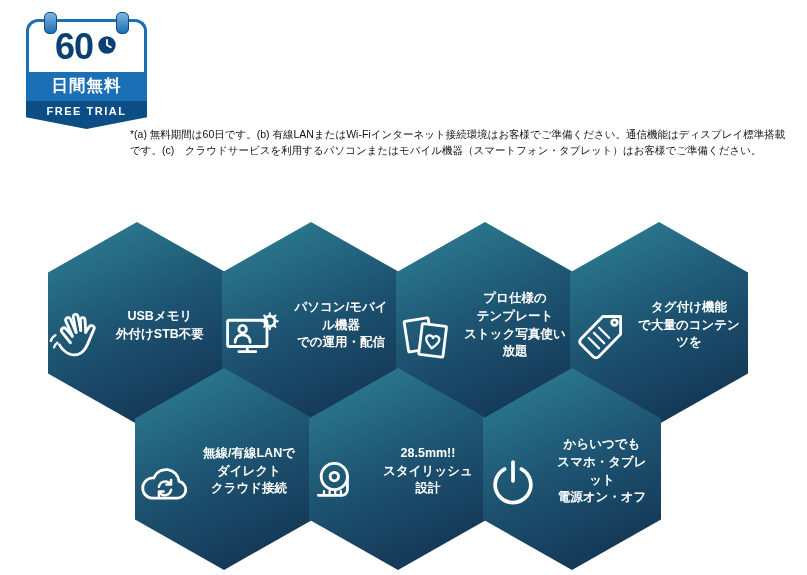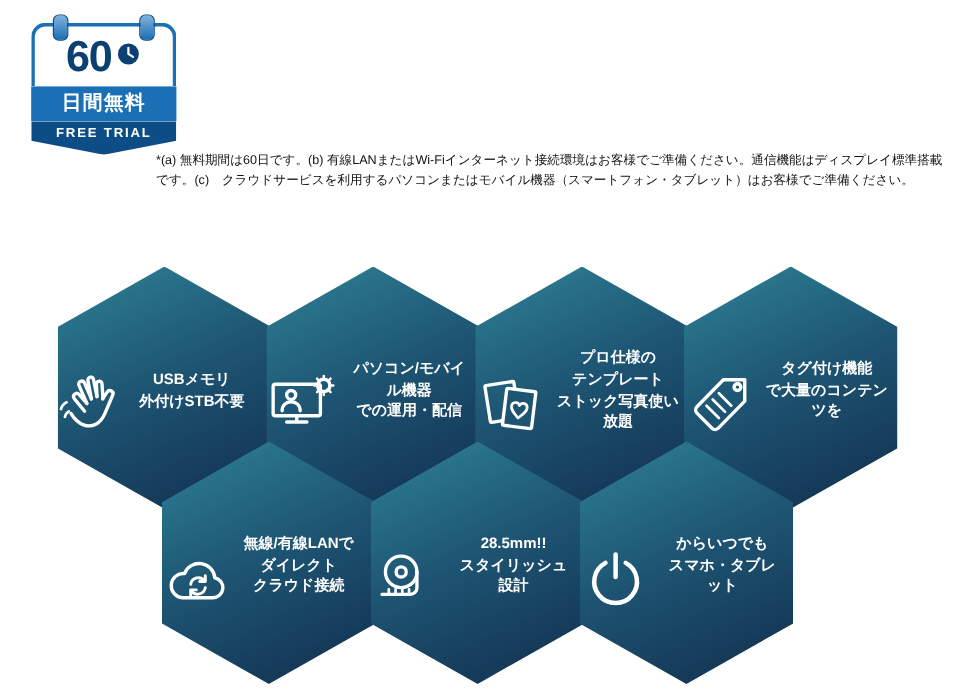--- a/index.html
+++ b/index.html
@@ -167,16 +167,17 @@
   <div class="hex hex7">
     <div class="icon">
       <svg width="60" height="60" viewBox="0 0 64 64">
         <path d="M23 15 a19 19 0 1 0 18 0" stroke-width="4"></path>
         <path d="M32 7.5 v20" stroke-width="4"></path>
       </svg>
     </div>
     <div class="txt">
       <span>からいつでも</span>
       <span>スマホ・タブレット</span>
+      <span>電源オン・オフ</span>
     </div>
   </div>
 
 </div>
 
 </body></html>

